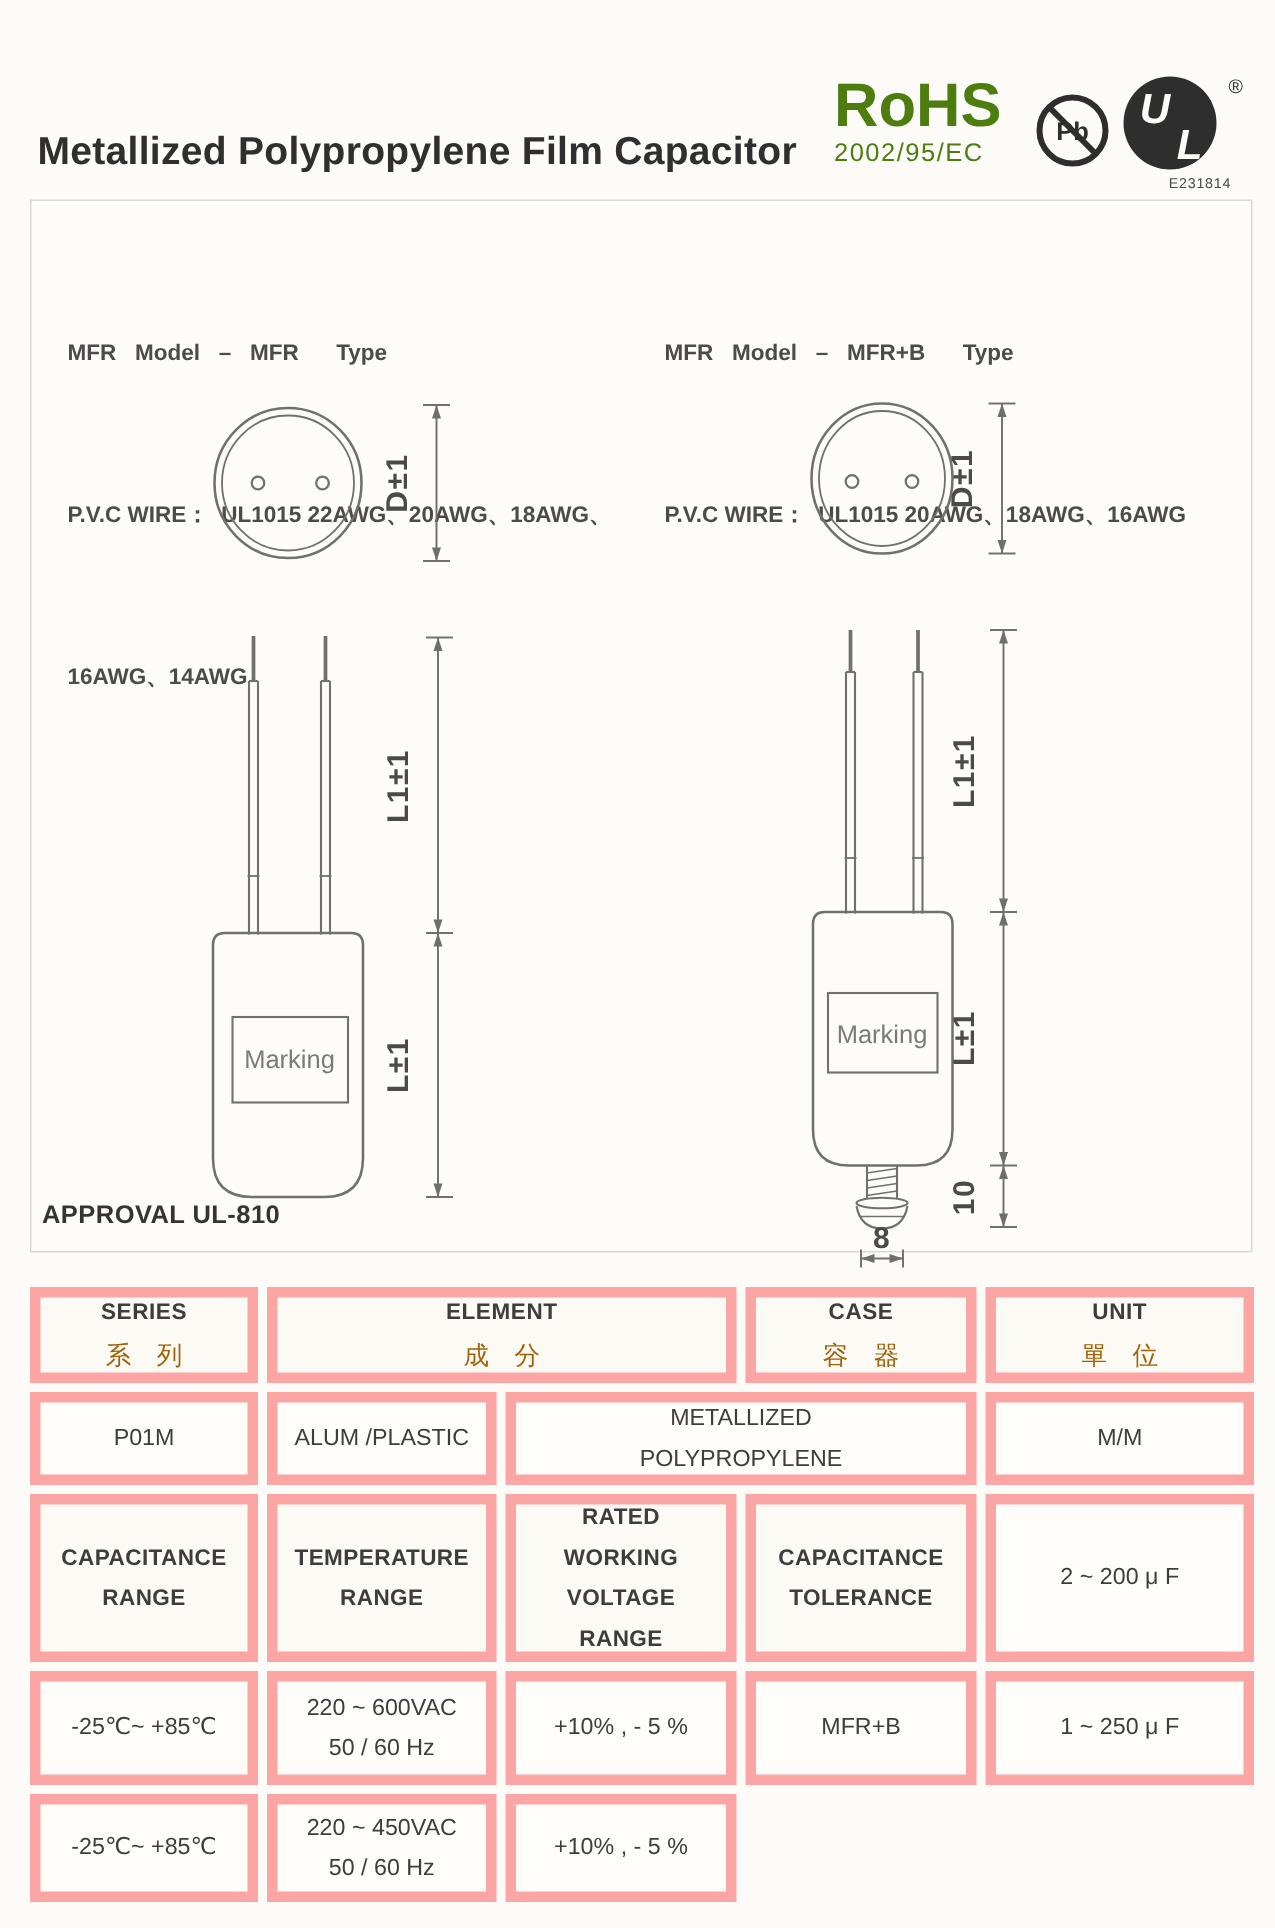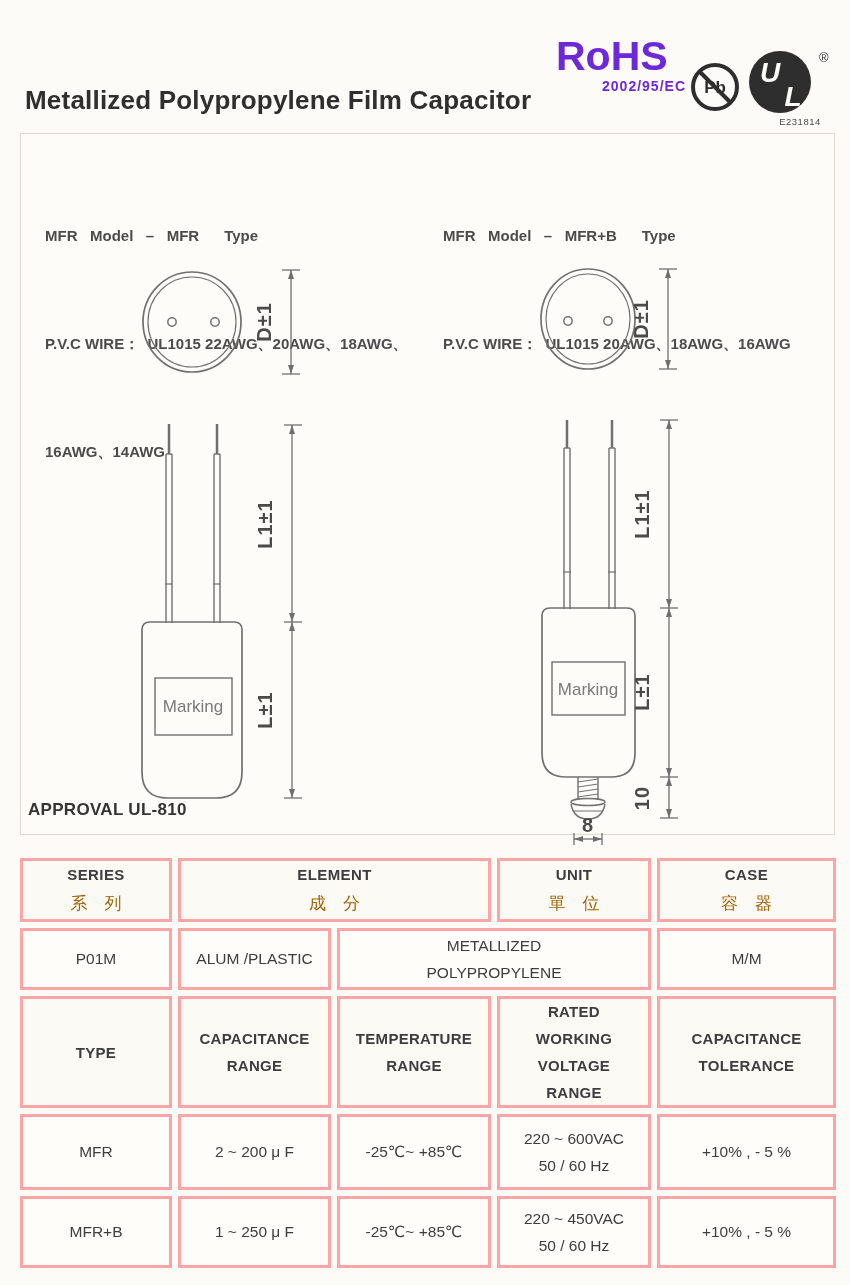--- a/index.html
+++ b/index.html
@@ -13,25 +13,25 @@
     width:850px;height:1285px;
     background:#fcfbf8;
     overflow:hidden;
   }
   
   .page-title{
     position:absolute;left:25px;top:85px;
     font-size:26px;font-weight:bold;color:#2f2f2f;letter-spacing:.2px;
   }
   .rohs{
-    position:absolute;left:556px;top:36px;width:130px;
-    color:#6d28d9;line-height:1;
+    position:absolute;left:556px;top:50px;width:130px;
+    color:#4d7c0f;line-height:1;
   }
   .rohs-word{font-size:41px;font-weight:bold;letter-spacing:0px;}
-  .rohs-sub{font-size:14px;font-weight:bold;letter-spacing:1px;margin-top:2px;text-align:right;}
+  .rohs-sub{font-size:17px;font-weight:normal;letter-spacing:1px;margin-top:2px;}
   .pb-logo{position:absolute;left:688px;top:60px;}
   .ul-logo{position:absolute;left:740px;top:46px;}
   
   .content-box{
     position:absolute;left:20px;top:133px;width:813px;height:700px;
     border:1px solid #dcd9d1;background:#fdfcf9;
   }
   .model-note{
     position:absolute;top:146px;
     font-size:15px;font-weight:bold;color:#4b4b4b;
@@ -47,21 +47,21 @@
   
   .spec-table{
     position:absolute;left:20px;top:858px;width:816px;
     display:grid;
     grid-template-columns:152px 153px 154px 154px 179px;
     grid-template-rows:64px 62px 112px 76px 72px;
     gap:6px;
   }
   .t-cell{
     background:#fefdfa;
-    border:3px solid #fca5a5;
+    border:7px solid #fca5a5;
     display:flex;flex-direction:column;
     align-items:center;justify-content:center;
     text-align:center;white-space:pre-line;
     color:#3d3d3d;
   }
   .t-cell.head{background:#fbfaf5;}
   .span2{grid-column:span 2;}
   .t-head-en{font-size:15px;font-weight:bold;letter-spacing:.4px;}
   .t-head-zh{font-size:17px;margin-top:9px;color:#a16207;}
   .t-head2{font-size:15px;font-weight:bold;line-height:1.8;letter-spacing:.3px;}
@@ -223,68 +223,62 @@
 
     <div class="t-cell head">
       <div class="t-head-en">SERIES</div>
       <div class="t-head-zh">系　列</div>
     </div>
     <div class="t-cell head span2">
       <div class="t-head-en">ELEMENT</div>
       <div class="t-head-zh">成　分</div>
     </div>
     <div class="t-cell head">
+      <div class="t-head-en">CASE</div>
+      <div class="t-head-zh">容　器</div>
+    </div>
+    <div class="t-cell head">
       <div class="t-head-en">UNIT</div>
       <div class="t-head-zh">單　位</div>
-    </div>
-    <div class="t-cell head">
-      <div class="t-head-en">CASE</div>
-      <div class="t-head-zh">容　器</div>
     </div>
 
     <div class="t-cell">
       <div class="t-val">P01M</div>
     </div>
     <div class="t-cell">
       <div class="t-val">ALUM /PLASTIC</div>
     </div>
     <div class="t-cell span2">
       <div class="t-val">METALLIZED
 POLYPROPYLENE</div>
     </div>
     <div class="t-cell">
       <div class="t-val">M/M</div>
     </div>
 
-    <div class="t-cell head">
-      <div class="t-head2">TYPE</div>
-    </div>
     <div class="t-cell head">
       <div class="t-head2">CAPACITANCE
 RANGE</div>
     </div>
     <div class="t-cell head">
       <div class="t-head2">TEMPERATURE
 RANGE</div>
     </div>
     <div class="t-cell head">
       <div class="t-head2">RATED
 WORKING
 VOLTAGE
 RANGE</div>
     </div>
     <div class="t-cell head">
       <div class="t-head2">CAPACITANCE
 TOLERANCE</div>
     </div>
 
     <div class="t-cell">
-      <div class="t-val">MFR</div>
-    </div>
-    <div class="t-cell">
       <div class="t-val">2 ~ 200 μ F</div>
     </div>
     <div class="t-cell">
       <div class="t-val">-25℃~ +85℃</div>
     </div>
     <div class="t-cell">
       <div class="t-val">220 ~ 600VAC
 50 / 60 Hz</div>
     </div>
     <div class="t-cell">

